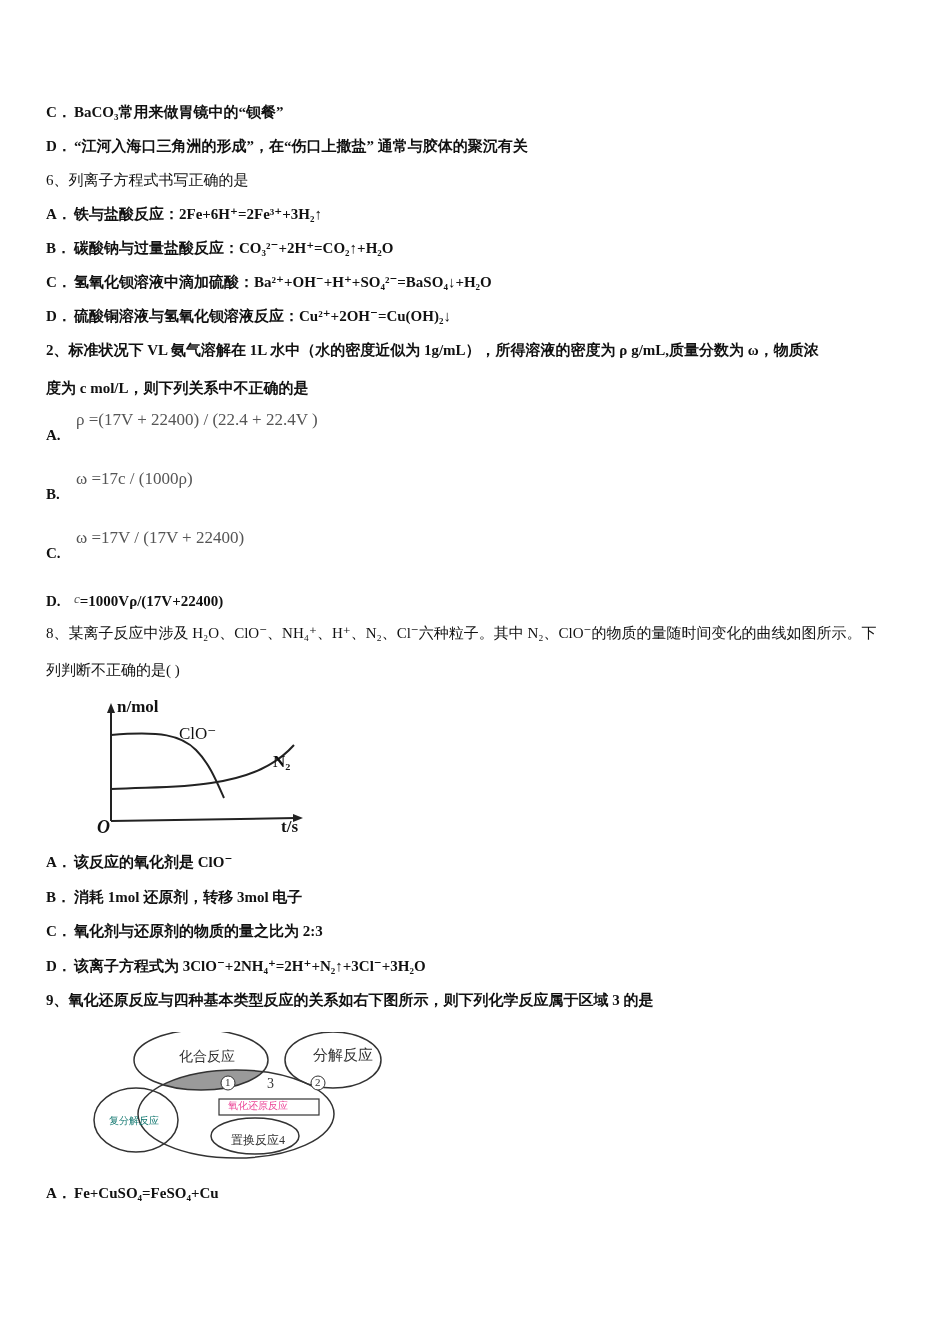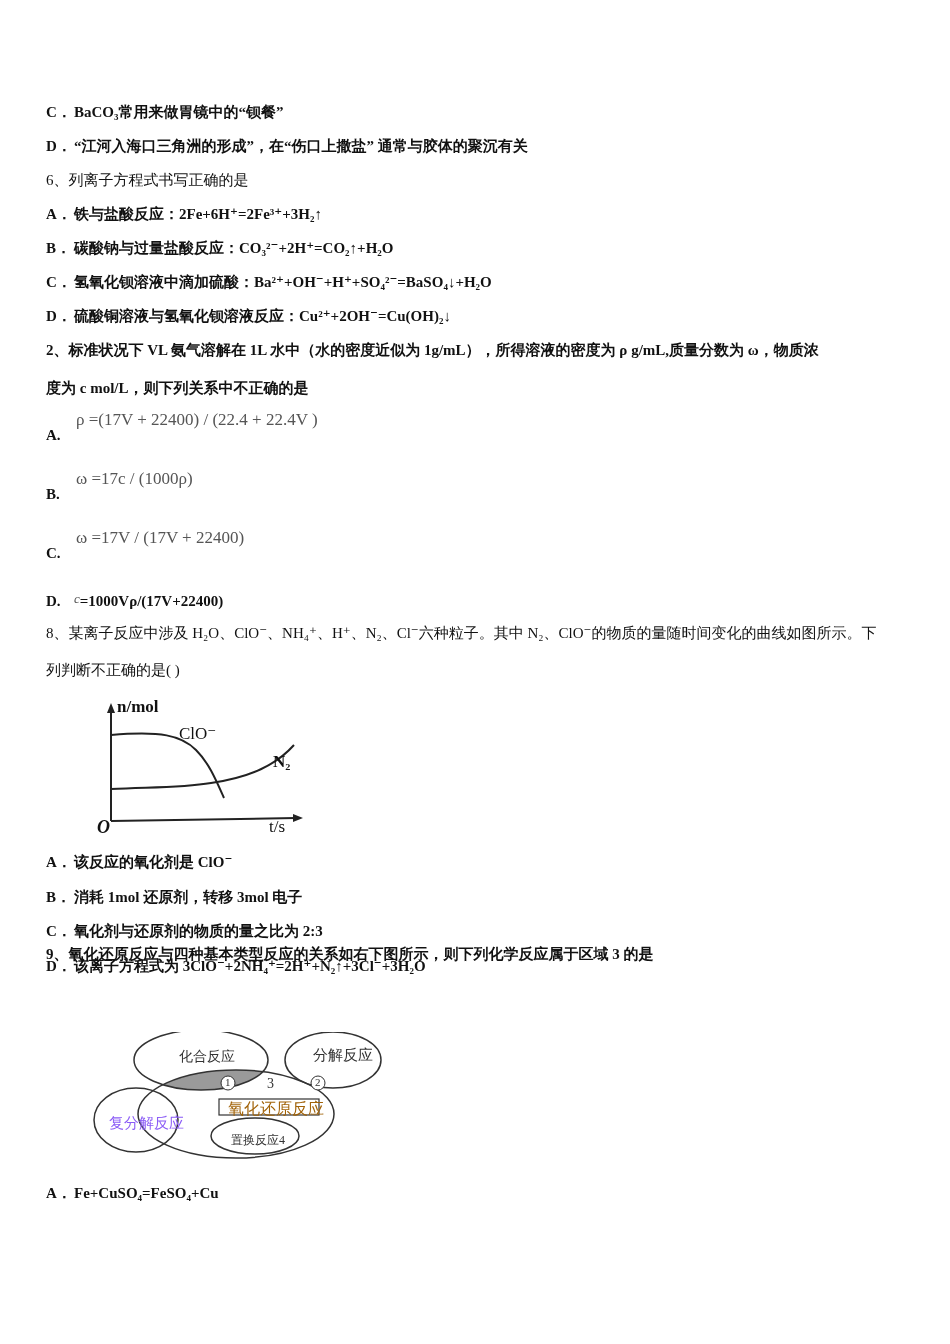--- a/index.html
+++ b/index.html
@@ -69,37 +69,37 @@
     <polygon points="212,123 202,119 202,127" fill="#222"></polygon>
 
     <path d="M20,40 C70,36 90,40 105,55 C118,68 125,85 133,103" fill="none" stroke="#222" stroke-width="2"></path>
 
     <path d="M20,94 C60,92 90,93 120,88 C160,82 185,70 203,50" fill="none" stroke="#222" stroke-width="2"></path>
   </svg>
   <span style="position:absolute;left:26px;top:2px;font-weight:bold;font-size:17px">n/mol</span>
   <span style="position:absolute;left:88px;top:28px;font-size:17px">ClO⁻</span>
   <span style="position:absolute;left:182px;top:57px;font-weight:bold;font-size:17px">N₂</span>
   <span style="position:absolute;left:6px;top:122px;font-weight:bold;font-style:italic;font-size:18px">O</span>
-  <span style="position:absolute;left:178px;top:122px;font-weight:normal;font-size:17px">t/s</span>
+  <span style="position:absolute;left:190px;top:122px;font-weight:bold;font-size:17px">t/s</span>
 </div>
 
 <div class="line" style="top:852px">
   <span class="lbl">A．</span><span class="b">该反应的氧化剂是 ClO⁻</span>
 </div>
 <div class="line" style="top:887px">
   <span class="lbl">B．</span><span class="b">消耗 1mol 还原剂，转移 3mol 电子</span>
 </div>
 <div class="line" style="top:921px">
   <span class="lbl">C．</span><span class="b">氧化剂与还原剂的物质的量之比为 2:3</span>
 </div>
 <div class="line" style="top:956px">
   <span class="lbl">D．</span><span class="b">该离子方程式为 3ClO⁻+2NH₄⁺=2H⁺+N₂↑+3Cl⁻+3H₂O</span>
 </div>
 
-<div class="line b" style="top:944px">9、氧化还原反应与四种基本类型反应的关系如右下图所示，则下列化学反应属于区域 3 的是</div>
+<div class="line b" style="top:990px">9、氧化还原反应与四种基本类型反应的关系如右下图所示，则下列化学反应属于区域 3 的是</div>
 
 <div class="fig" style="left:48px; top:1032px; width:295px; height:128px">
   <svg width="295" height="128" viewBox="0 0 295 128">
     <defs>
       <clipPath id="redoxClip">
           <ellipse cx="145" cy="82" rx="98" ry="44"></ellipse>
         </clipPath>
     </defs>
 
     <ellipse cx="110" cy="28" rx="67" ry="30" fill="#9a9a9a" clip-path="url(#redoxClip)"></ellipse>
@@ -109,22 +109,22 @@
     <ellipse cx="110" cy="28" rx="67" ry="30" fill="none" stroke="#333" stroke-width="1.5"></ellipse>
     <ellipse cx="242" cy="28" rx="48" ry="28" fill="none" stroke="#333" stroke-width="1.5"></ellipse>
     <ellipse cx="45" cy="88" rx="42" ry="32" fill="none" stroke="#333" stroke-width="1.5"></ellipse>
     <ellipse cx="164" cy="104" rx="44" ry="18" fill="#fff" stroke="#333" stroke-width="1.5"></ellipse>
     <circle cx="137" cy="51" r="7" fill="#fff" stroke="#333" stroke-width="1"></circle>
     <circle cx="227" cy="51" r="7" fill="#fff" stroke="#333" stroke-width="1"></circle>
     <rect x="128" y="67" width="100" height="16" fill="#fff" stroke="#333" stroke-width="1.2"></rect>
   </svg>
   <span style="position:absolute;left:88px;top:16px;font-size:14px;color:#333">化合反应</span>
   <span style="position:absolute;left:222px;top:14px;font-size:15px;color:#333">分解反应</span>
-  <span style="position:absolute;left:18px;top:82px;font-size:15px;color:#8b5cf6">复分解反应</span>
-  <span style="position:absolute;left:137px;top:67px;font-size:16px;color:#a16207">氧化还原反应</span>
+  <span style="position:absolute;left:18px;top:82px;font-size:10px;color:#0f766e">复分解反应</span>
+  <span style="position:absolute;left:137px;top:67px;font-size:10px;color:#ec4899">氧化还原反应</span>
   <span style="position:absolute;left:140px;top:100px;font-size:12px;color:#333">置换反应4</span>
   <span style="position:absolute;left:134px;top:44px;font-size:11px;color:#333">1</span>
   <span style="position:absolute;left:224px;top:44px;font-size:11px;color:#333">2</span>
   <span style="position:absolute;left:176px;top:44px;font-size:14px;color:#333">3</span>
 </div>
 
 <div class="line" style="top:1183px">
   <span class="lbl">A．</span><span class="b">Fe+CuSO₄=FeSO₄+Cu</span>
 </div>
 

